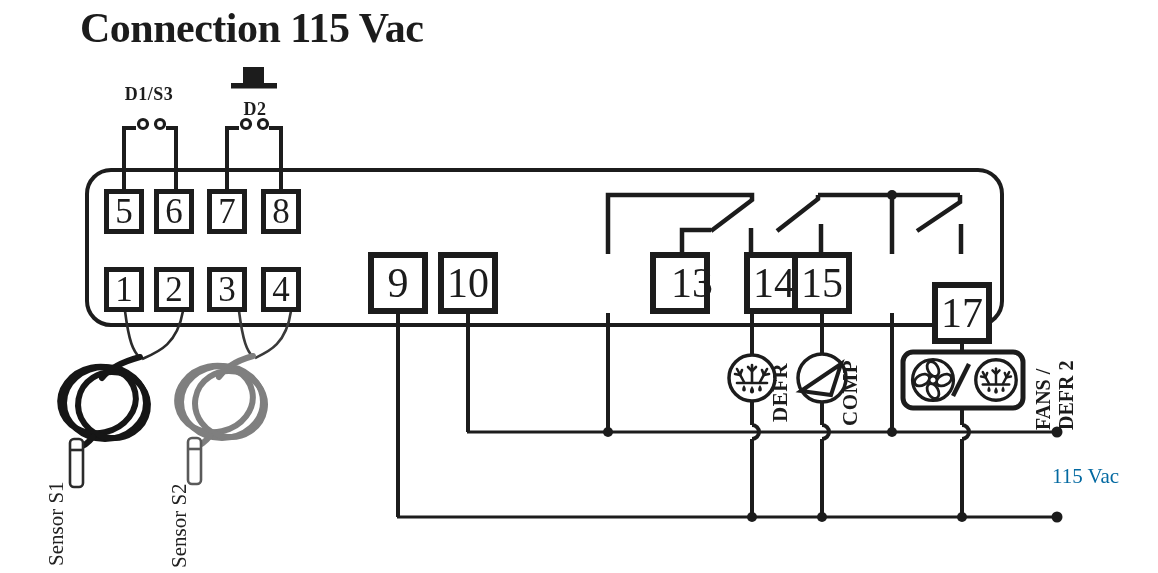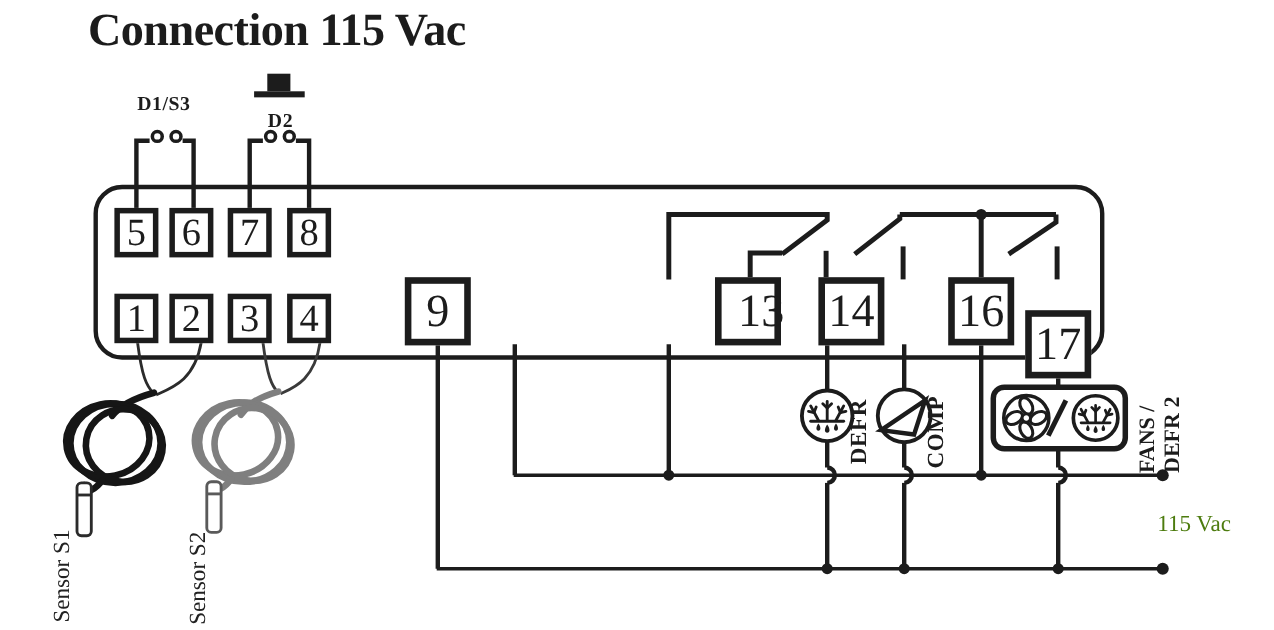--- a/index.html
+++ b/index.html
@@ -13,21 +13,21 @@
         display:flex;align-items:center;justify-content:center;line-height:1;}
   .term.small{width:40px;height:45px;font-size:35px;}
   .term.big{width:60px;height:62px;font-size:42px;border-width:6px;}
   .vtext{position:absolute;writing-mode:vertical-rl;transform:rotate(180deg);
          white-space:nowrap;display:flex;align-items:center;justify-content:flex-start;}
   .vbold{font-weight:bold;font-size:21px;letter-spacing:0.5px;}
   .vreg{font-weight:normal;font-size:21px;color:#222;}
   .fanslabel{position:absolute;display:flex;gap:1px;}
   .fanslabel span{writing-mode:vertical-rl;transform:rotate(180deg);font-weight:bold;
                   font-size:20px;line-height:22px;white-space:nowrap;}
-  .supply{font-size:21px;color:#4d7c0f;white-space:nowrap;}
+  .supply{font-size:21px;color:#0369a1;white-space:nowrap;}
 </style>
 </head>
 <body>
 
 <div class="stage">
 
   <svg width="1158" height="573" viewBox="0 0 1158 573">
 
     <rect x="87" y="170" width="915" height="155" rx="24" fill="none" stroke="#1c1c1c" stroke-width="4"></rect>
 
@@ -207,23 +207,24 @@
   <div class="term small" style="left:154px;top:189px;">6</div>
   <div class="term small" style="left:207px;top:189px;">7</div>
   <div class="term small" style="left:261px;top:189px;">8</div>
 
   <div class="term small" style="left:104px;top:267px;">1</div>
   <div class="term small" style="left:154px;top:267px;">2</div>
   <div class="term small" style="left:207px;top:267px;">3</div>
   <div class="term small" style="left:261px;top:267px;">4</div>
 
   <div class="term big" style="left:368px;top:252px;">9</div>
+  <div class="term big" style="left:438px;top:252px;">10</div>
   <div class="term big" style="left:650px;top:252px;padding-left:24px;">13</div>
   <div class="term big" style="left:722px;top:252px;margin-left:22px;">14</div>
-  <div class="term big" style="left:862px;top:252px;">16</div>
+  <div class="term big" style="left:792px;top:252px;">15</div>
   <div class="term big" style="left:932px;top:252px;margin-top:30px;">17</div>
 
   <div class="vtext vbold" style="left:768px;top:350px;height:72px;">DEFR</div>
   <div class="vtext vbold" style="left:838px;top:350px;height:76px;">COMP</div>
   <div class="fanslabel" style="left:1032px;top:326px;height:104px;">
     <span>FANS /</span>
     <span>DEFR 2</span>
   </div>
 
   <div class="vtext vreg" style="left:44px;top:438px;height:128px;">Sensor S1</div>

